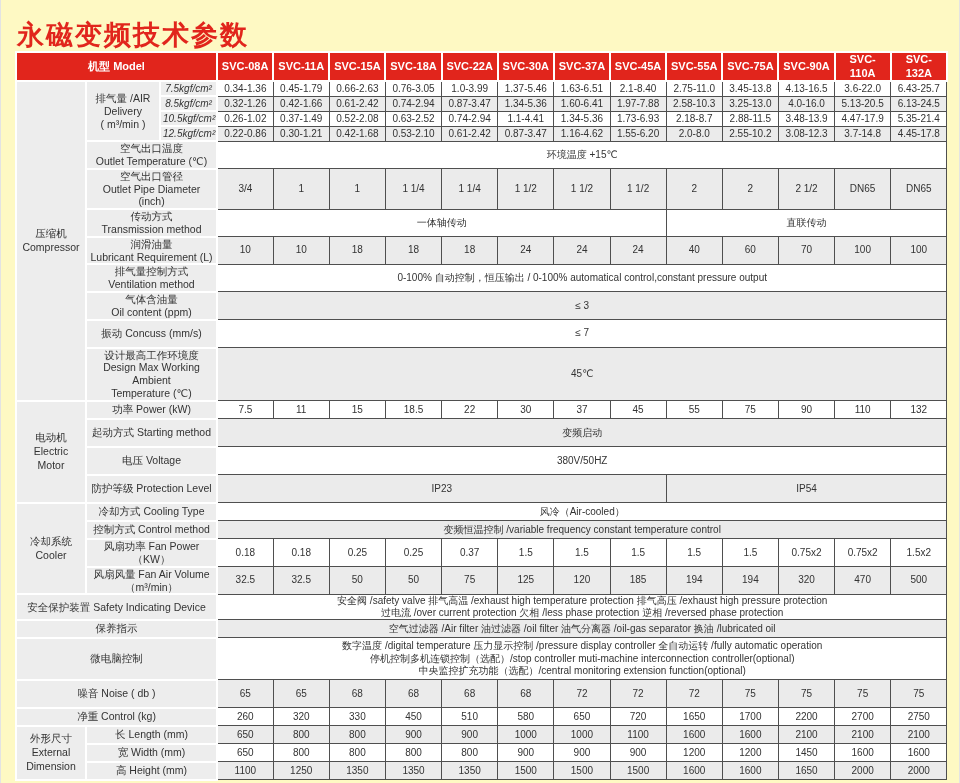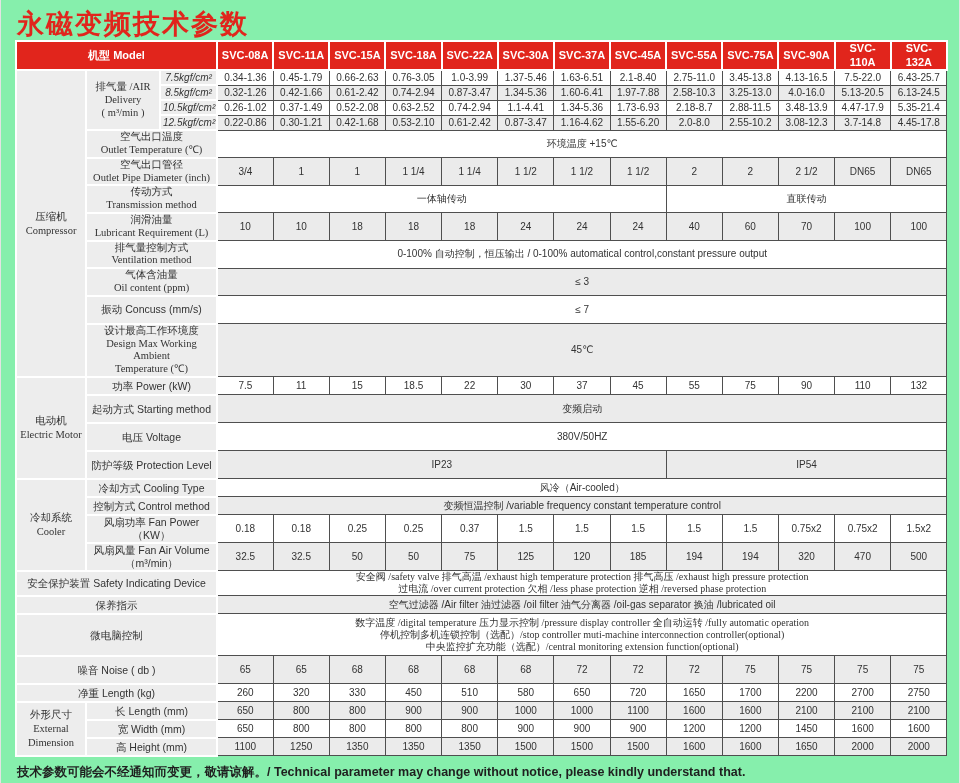--- a/index.html
+++ b/index.html
@@ -5,31 +5,31 @@
   :root{
     --red:#e1251c;
     --label-bg:#ededed;
     --alt-bg:#ebebeb;
     --border-dark:#4f4f4f;
     --text:#333333;
   }
   *{box-sizing:border-box;}
   html,body{margin:0;padding:0;background:#fff;}
   body{width:960px;height:783px;font-family:"Liberation Sans","DejaVu Sans",sans-serif;}
-  .page{width:960px;height:783px;padding:6px 14px 0 14px;background:#86efac;border-left:1px solid #e3e3e3;border-right:1px solid #e3e3e3;overflow:hidden;}
+  .page{width:960px;height:783px;padding:17px 14px 0 14px;background:#fef9c3;border-left:1px solid #e3e3e3;border-right:1px solid #e3e3e3;overflow:hidden;}
   .title{color:var(--red);font-size:27px;font-weight:bold;letter-spacing:2px;margin:2px 0 0 2px;line-height:1.2;}
   .subtitle{color:var(--red);font-size:15.5px;font-weight:bold;margin:2px 0 9px 2px;line-height:1.2;}
   table{border-collapse:collapse;table-layout:fixed;width:931px;}
   col.cg{width:70px;} col.cl{width:74px;} col.cs{width:57px;} col.cv{width:56.15px;}
   td,th{padding:0 2px;text-align:center;vertical-align:middle;font-size:10.5px;line-height:1.22;color:var(--text);overflow:hidden;}
   tr.mh th{background:var(--red);color:#fff;font-weight:bold;font-size:11px;border:2px solid #fff;height:25px;}
   .grp,.lab,.sub,.wlab{background:var(--label-bg);border:2px solid #fff;}
   .v,.sv{border:1px solid var(--border-dark);background:#fff;}
   tr.alt .v, tr.alt .sv{background:var(--alt-bg);}
-  .lz,.le,.gl,.vl{display:block;font-family:Liberation Serif, serif;}
+  .lz,.le,.gl,.vl{display:block;}
   .grp .gl{line-height:1.3;text-align:center;}
   .sub{font-size:10px;font-style:italic;}
   .v{font-size:10px;}
   .sv{font-size:10px;}
   tr.h15{height:15px;} tr.h18{height:18px;} tr.h20{height:28px;}
   tr.h26{height:26px;} tr.h28{height:16px;} tr.h34{height:20px;margin-top:20px;} tr.h42{height:42px;}
   .footnote{margin:7px 0 0 2px;font-size:12.5px;font-weight:600;color:#1f1f1f;}
 </style>
 </head>
 <body>
@@ -90,21 +90,21 @@
           <td class="v">0.45-1.79</td>
           <td class="v">0.66-2.63</td>
           <td class="v">0.76-3.05</td>
           <td class="v">1.0-3.99</td>
           <td class="v">1.37-5.46</td>
           <td class="v">1.63-6.51</td>
           <td class="v">2.1-8.40</td>
           <td class="v">2.75-11.0</td>
           <td class="v">3.45-13.8</td>
           <td class="v">4.13-16.5</td>
-          <td class="v">7.5-22.0</td>
+          <td class="v">3.6-22.0</td>
           <td class="v">6.43-25.7</td>
     </tr>
     <tr class="h15 alt">
       <td class="sub">8.5kgf/cm²</td>
       <td class="v">0.32-1.26</td>
           <td class="v">0.42-1.66</td>
           <td class="v">0.61-2.42</td>
           <td class="v">0.74-2.94</td>
           <td class="v">0.87-3.47</td>
           <td class="v">1.34-5.36</td>
@@ -348,21 +348,21 @@
           <td class="v">72</td>
           <td class="v">72</td>
           <td class="v">72</td>
           <td class="v">75</td>
           <td class="v">75</td>
           <td class="v">75</td>
           <td class="v">75</td>
     </tr>
 
     <tr class="h18">
-      <td class="wlab" colspan="3">净重 Length (kg)</td>
+      <td class="wlab" colspan="3">净重 Control (kg)</td>
       <td class="v">260</td>
           <td class="v">320</td>
           <td class="v">330</td>
           <td class="v">450</td>
           <td class="v">510</td>
           <td class="v">580</td>
           <td class="v">650</td>
           <td class="v">720</td>
           <td class="v">1650</td>
           <td class="v">1700</td>

